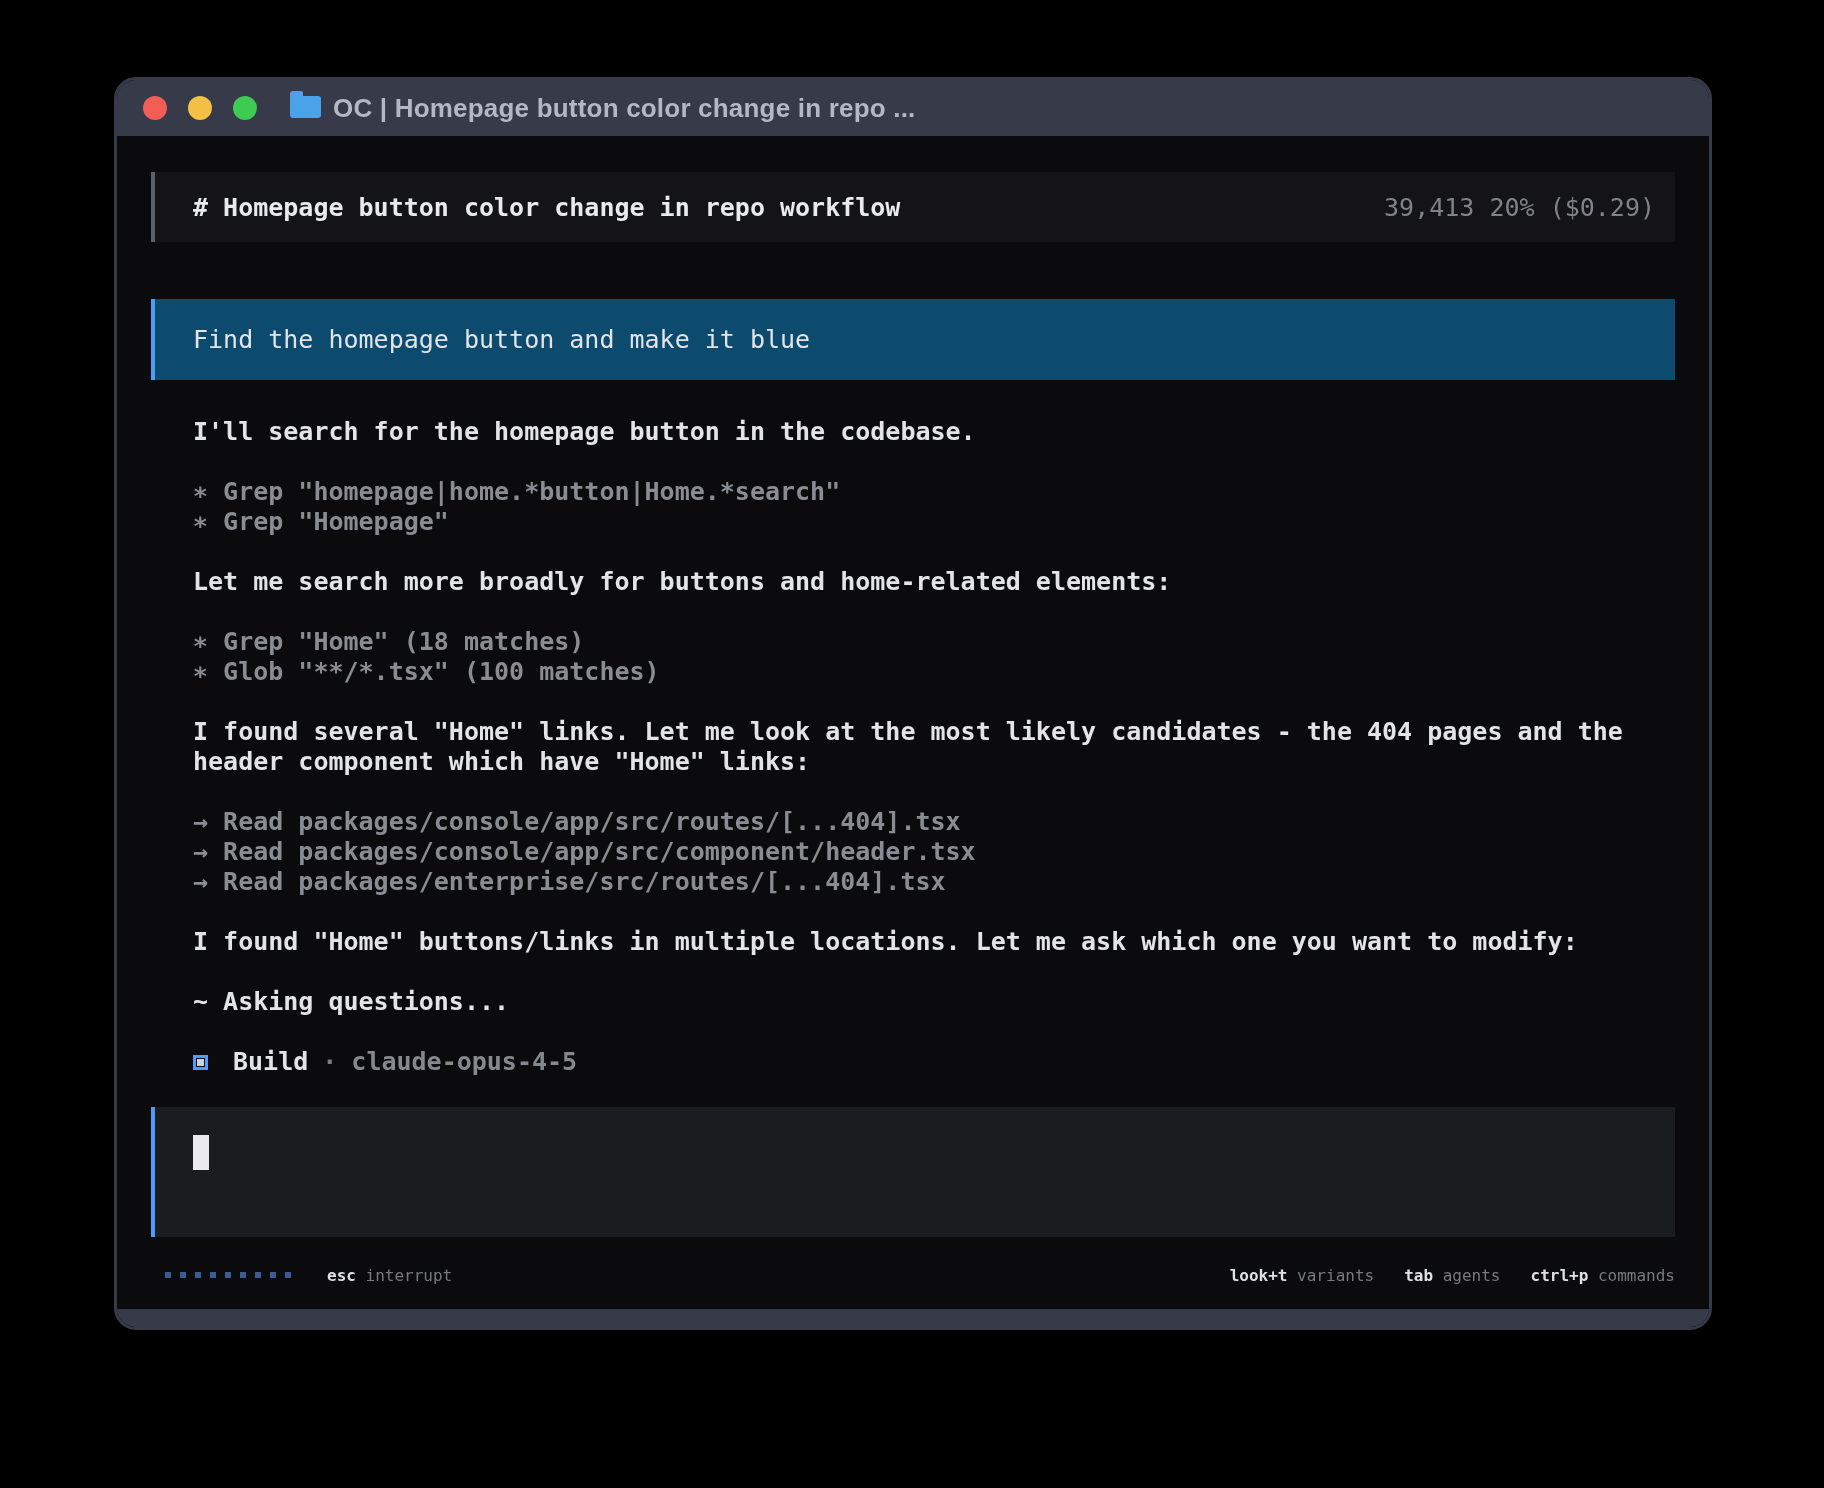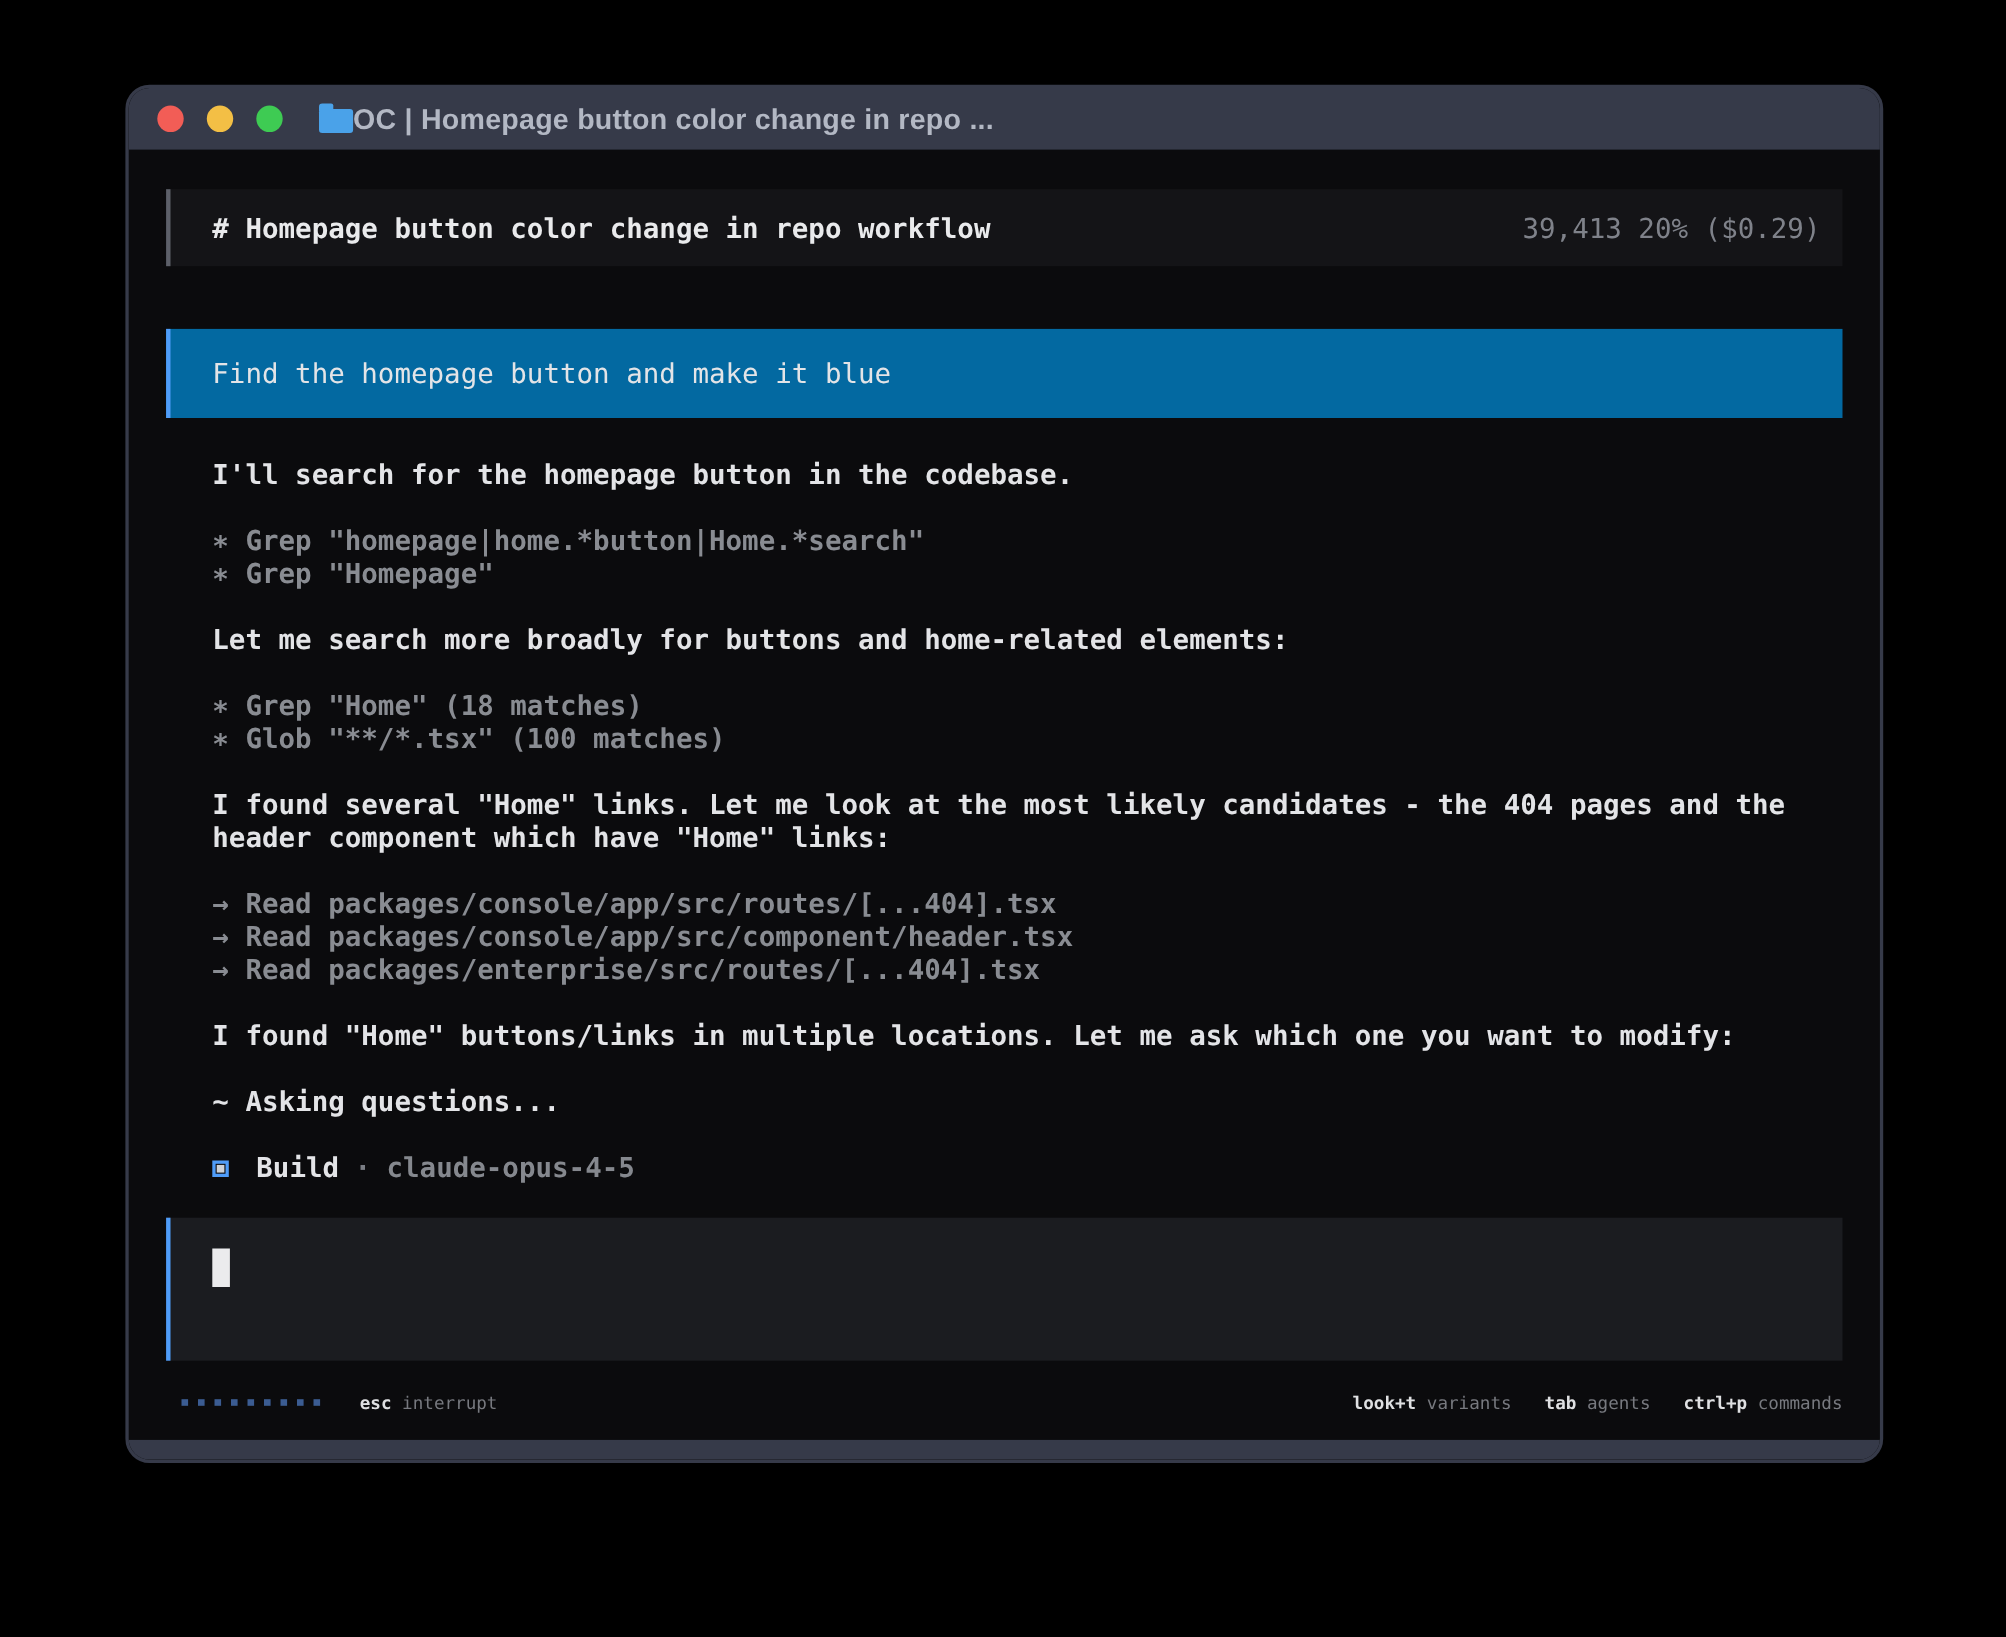--- a/index.html
+++ b/index.html
@@ -20,21 +20,21 @@
     height: 56px; background: #363a49;
     display: flex; align-items: center;
     padding-left: 26px;
   }
   .traffic { display: flex; align-items: center; gap: 21px; }
   .light { width: 24px; height: 24px; border-radius: 50%; }
   .light.red    { background: #f25d56; }
   .light.yellow { background: #f3bf45; }
   .light.green  { background: #3ecb53; }
 
-  .title-group { display: flex; align-items: center; margin-left: 33px; }
+  .title-group { display: flex; margin-left: 33px; gap: 12px; }
   .folder-icon { position: relative; width: 31px; height: 22px; background: #4aa2e9; border-radius: 3px; margin-top: 3px; }
   .folder-icon::before {
     content: ""; position: absolute; top: -5px; left: 0;
     width: 13px; height: 7px; background: #4aa2e9;
     border-radius: 3px 2px 0 0;
   }
   .window-title {
     font-family: "Liberation Sans", sans-serif;
     font-weight: bold; font-size: 26px; color: #b3b8c4;
     letter-spacing: 0.2px;
@@ -49,21 +49,21 @@
     margin-top: 36px; height: 70px;
     background: #141417; border-color: #5d6069;
     display: flex; align-items: center; justify-content: space-between;
     padding: 0 20px 0 38px;
   }
   .header-title { font-weight: bold; color: #e9eaec; }
   .header-stats { color: #7f828a; margin-left: 10px; }
 
   .user-block {
     margin-top: 57px; height: 81px;
-    background: #0369a1; border-color: #4f9cf8;
+    background: #0c4a6e; border-color: #4f9cf8;
     display: flex; align-items: center;
     padding: 0 38px;
     color: #e3e4e7;
   }
 
   
   .transcript { margin-top: 37px; padding-left: 42px; }
   .t-line { height: 30px; line-height: 30px; white-space: pre; font-weight: bold; }
   .t-line.primary { color: #e3e4e7; }
   .t-line.dim     { color: #898c92; }

